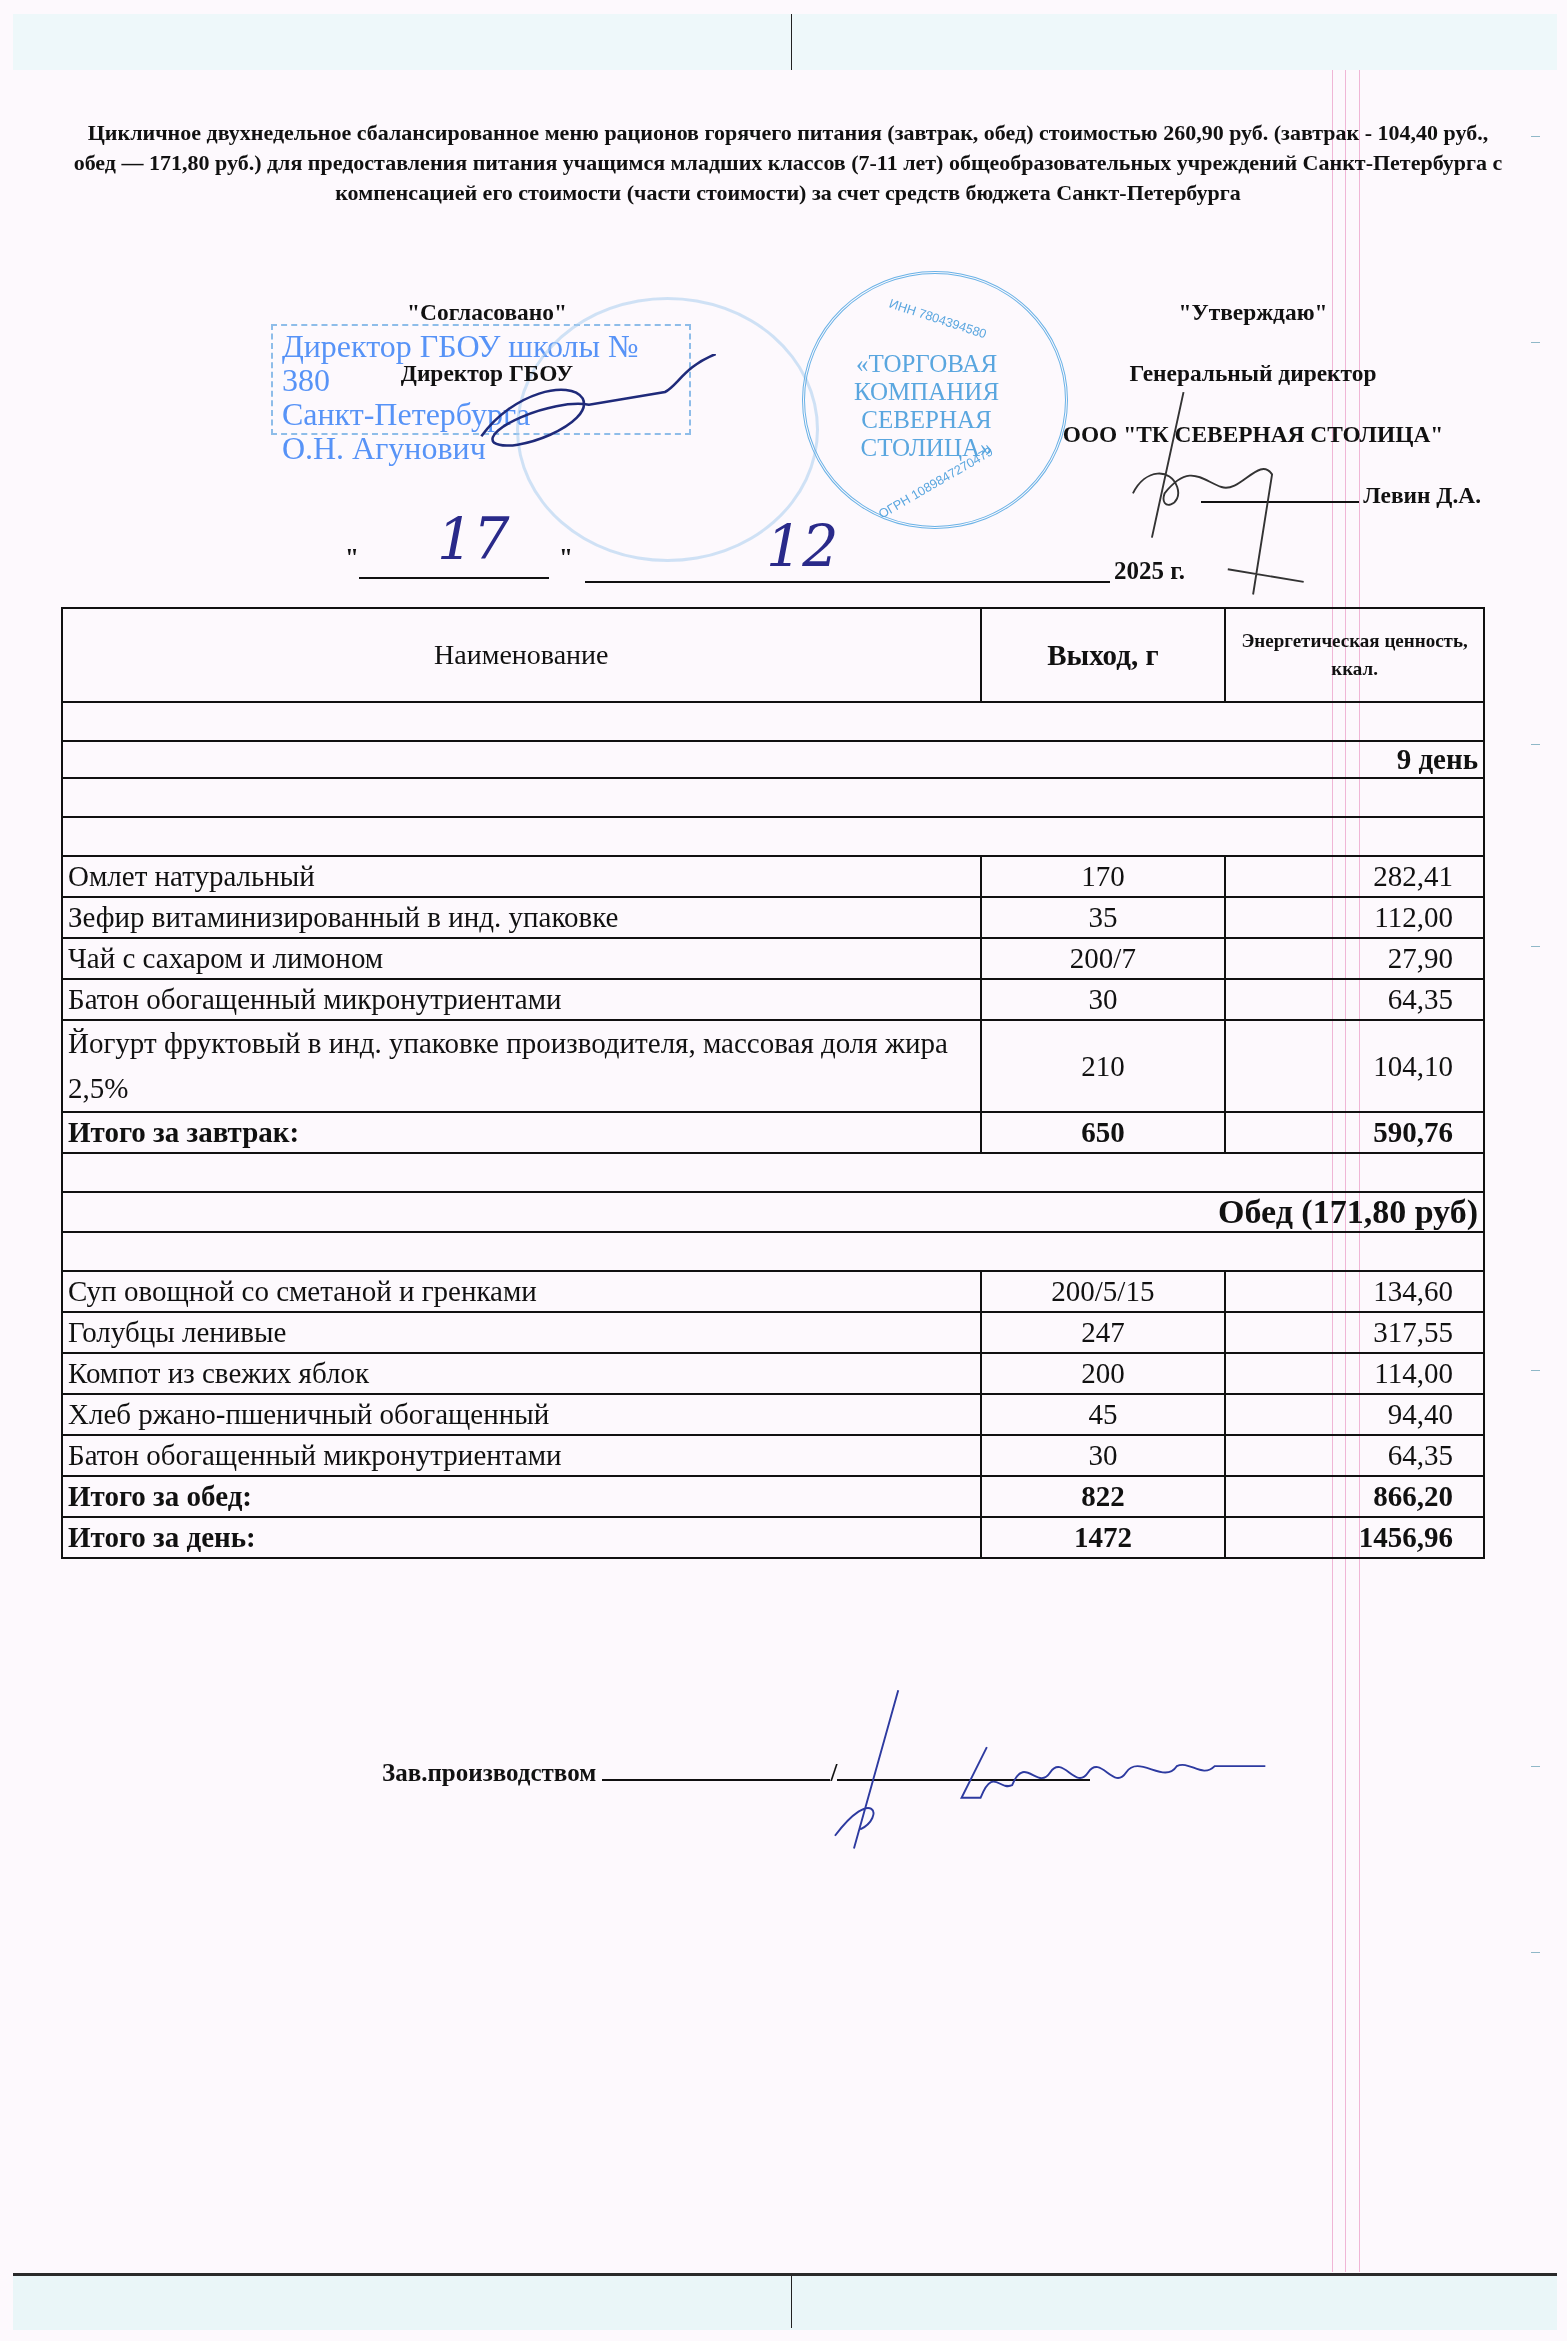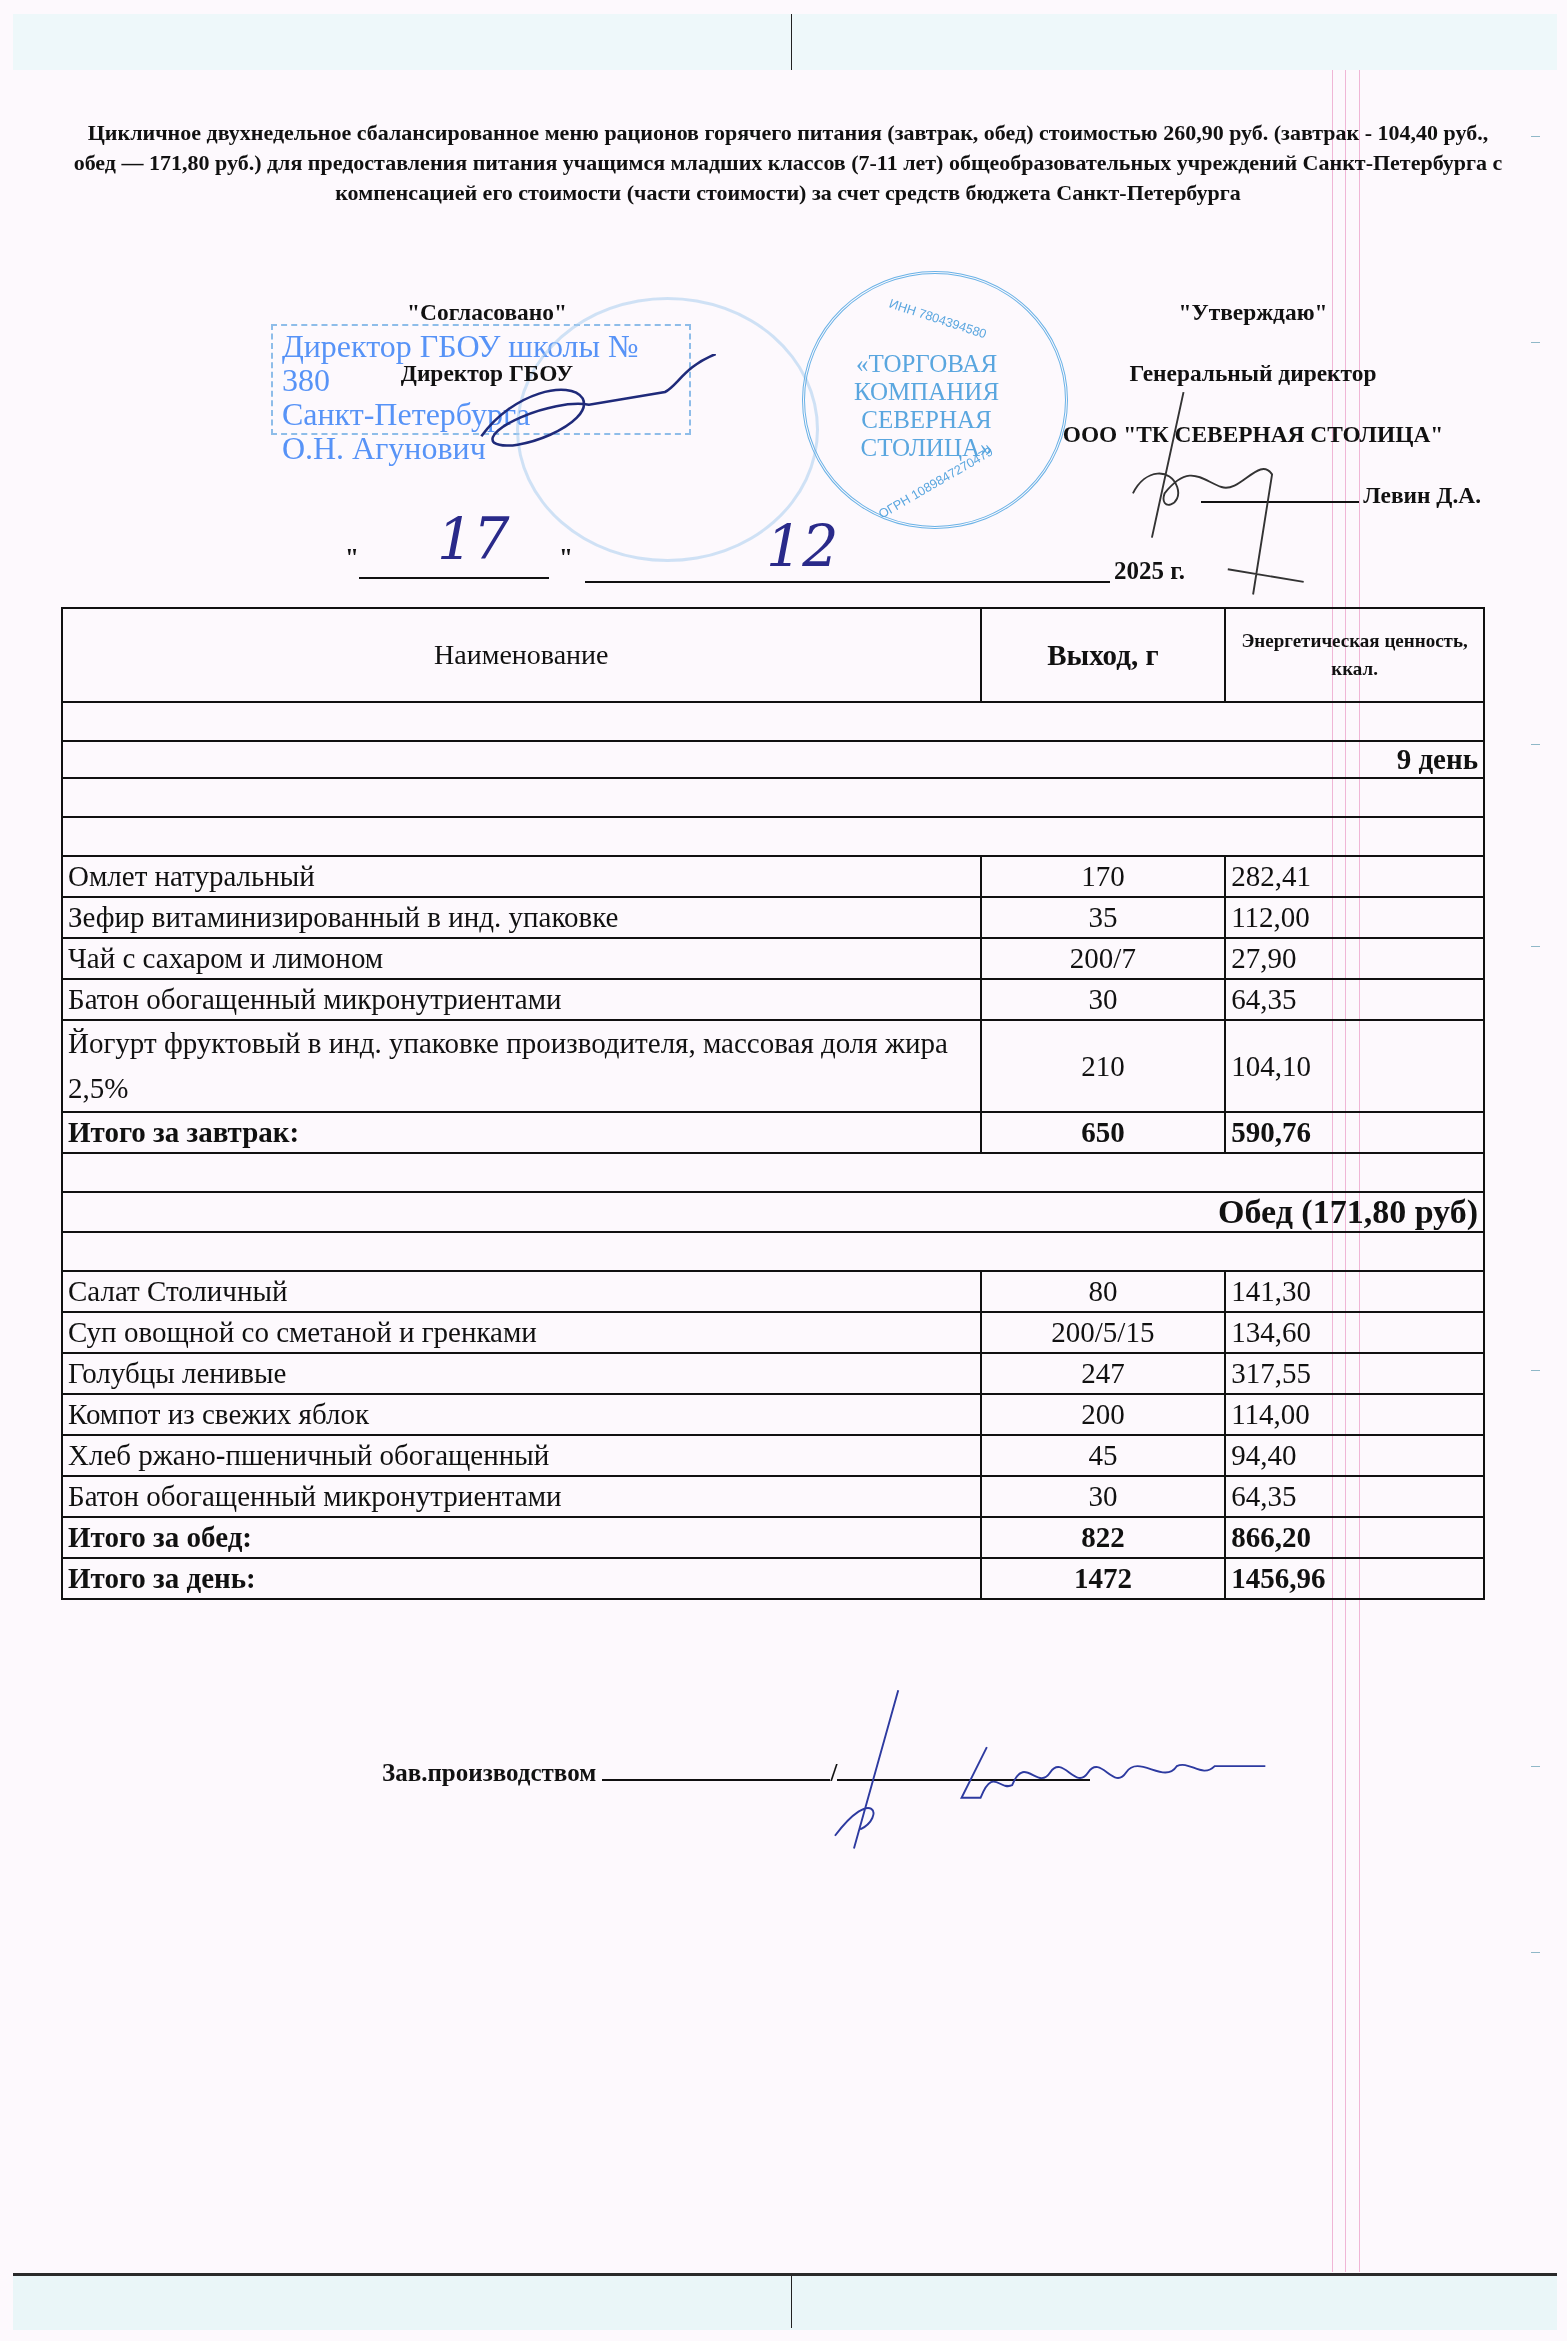--- a/index.html
+++ b/index.html
@@ -48,21 +48,21 @@
 
   .sig-svg { position:absolute; }
 
   table.menu {
     position:absolute; left:61px; top:607px; width:1424px; border-collapse:collapse;
     font-size:29px;
   }
   table.menu td { border:2.5px solid #111; padding:0 5px; height:39px; }
   table.menu td.c-name { width:943px; }
   table.menu td.c-out { width:240px; text-align:center; border-left:1.3px solid #111; }
-  table.menu td.c-kcal { width:228px; text-align:left; padding-right:30px; border-left:1.3px solid #111; }
+  table.menu td.c-kcal { width:228px; text-align:right; padding-right:30px; border-left:1.3px solid #111; }
   table.menu tr.hdr td { height:92px; }
   table.menu tr.hdr .c-name { text-align:center; font-size:28px; }
   table.menu tr.hdr .c-out { font-weight:bold; font-size:29px;margin-left:33px; }
   table.menu tr.hdr .c-kcal { font-weight:bold; font-size:19px; text-align:center; padding-right:5px; line-height:28px; }
   table.menu tr.spacer td { height:37px; }
   table.menu tr.section td { text-align:right; font-weight:bold; height:35px; }
   table.menu tr.section.big td { font-size:34px; }
   table.menu tr.tall td { height:75px; line-height:45px; }
   table.menu tr.total td { font-weight:bold; }
 
@@ -192,25 +192,20 @@
         <td colspan="3"></td>
       </tr>
   <tr class="section big">
         <td colspan="3">Обед (171,80 руб)</td>
       </tr>
   <tr class="spacer">
         <td colspan="3"></td>
       </tr>
 
   <tr>
-    <td class="c-name">Салат Столичный</td>
-    <td class="c-out">80</td>
-    <td class="c-kcal">141,30</td>
-  </tr>
-  <tr>
     <td class="c-name">Суп овощной со сметаной и гренками</td>
     <td class="c-out">200/5/15</td>
     <td class="c-kcal">134,60</td>
   </tr>
   <tr>
     <td class="c-name">Голубцы ленивые</td>
     <td class="c-out">247</td>
     <td class="c-kcal">317,55</td>
   </tr>
   <tr>

